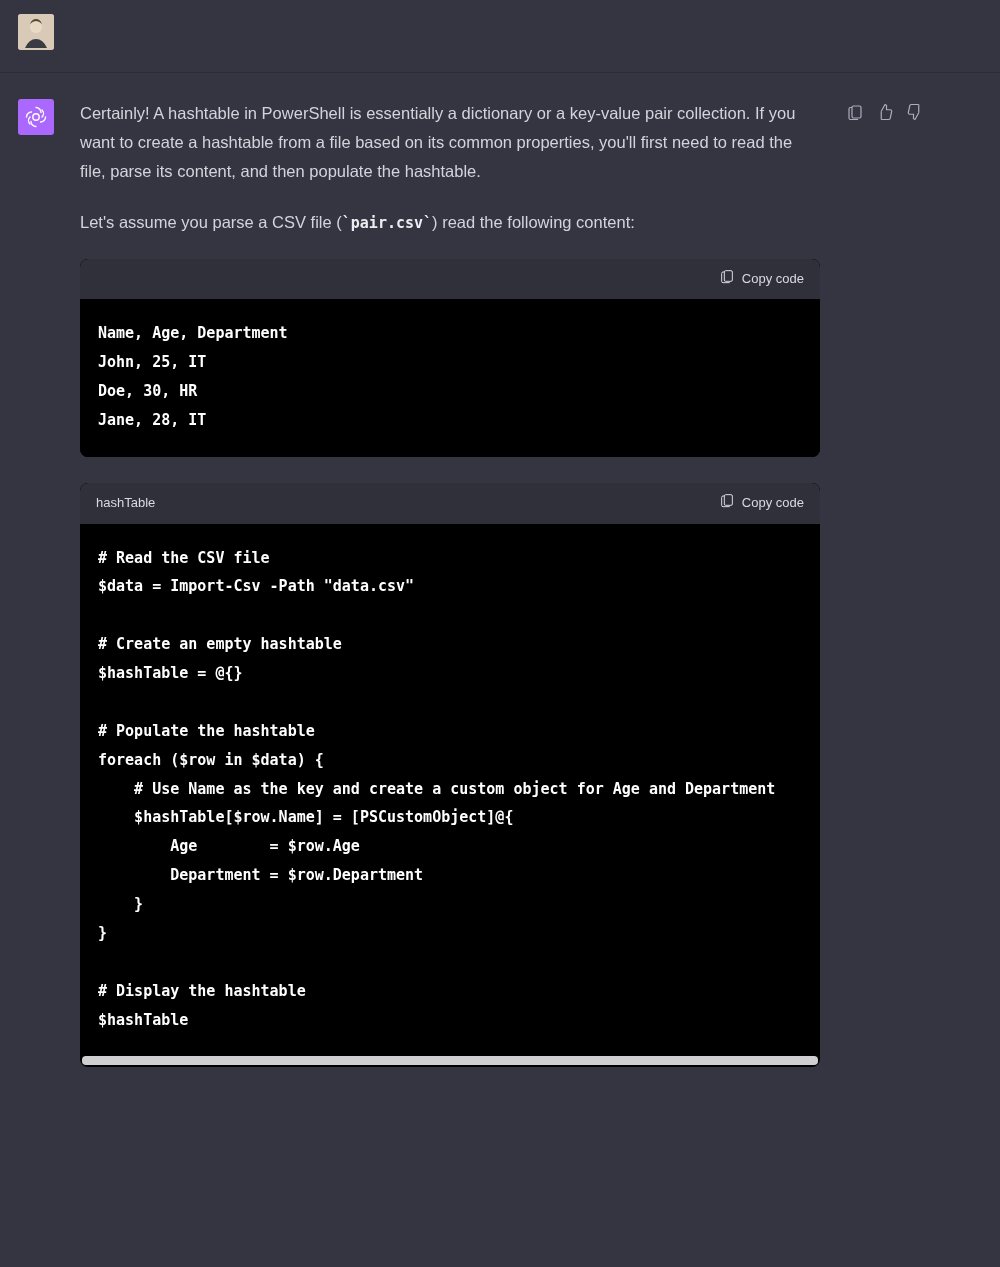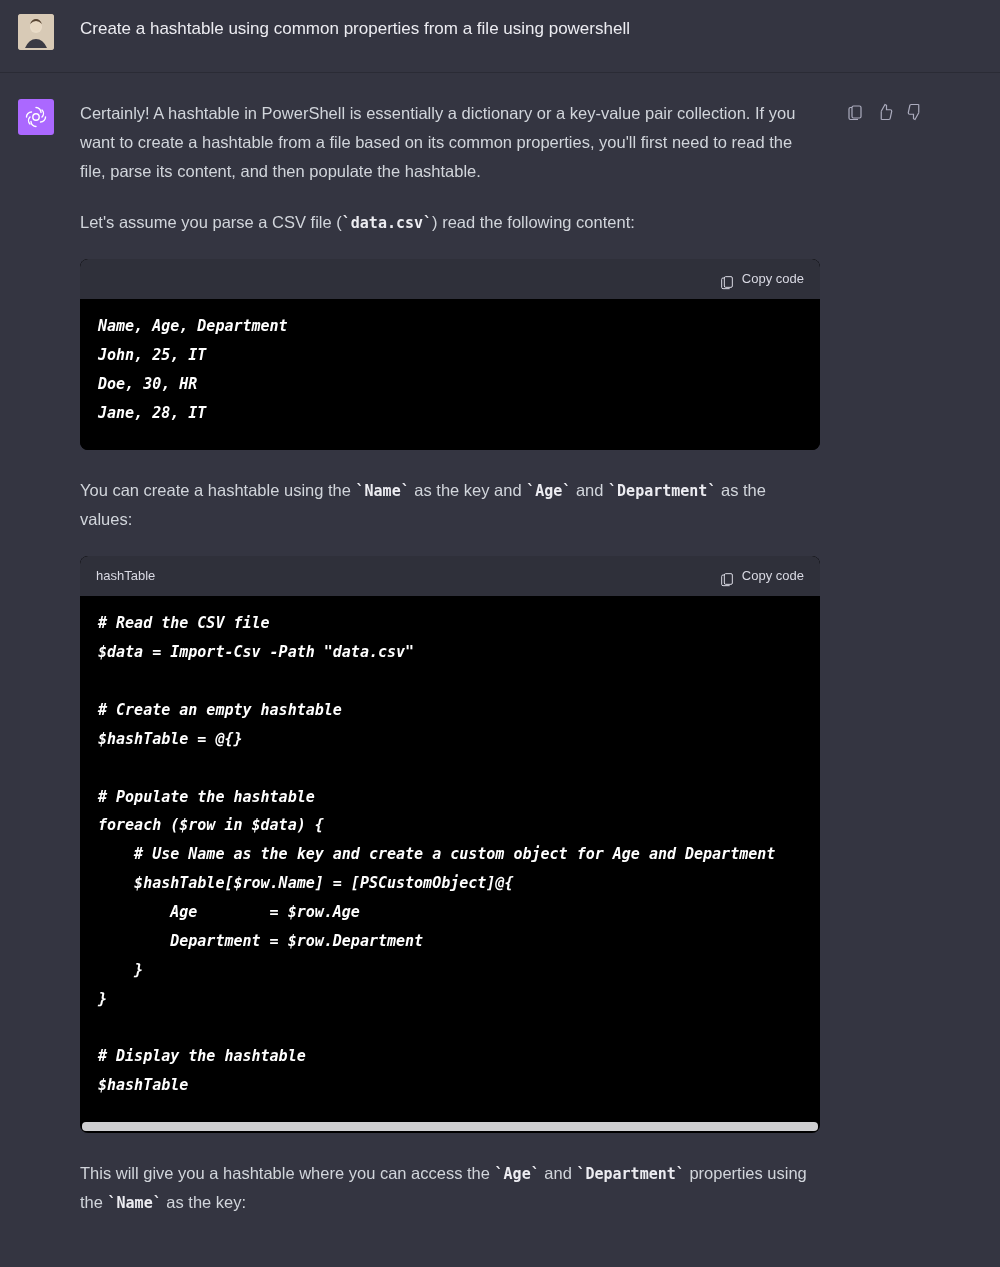--- a/index.html
+++ b/index.html
@@ -63,58 +63,56 @@
     color: #ececf1;
   }
   code.inline::before, code.inline::after { content: "`"; font-weight:700; }
   .codeblock {
     background: #000;
     border-radius: 8px;
     margin-bottom: 26px;
     overflow: hidden;
   }
   .codeblock pre {
-    padding: 13px 18px 22px 18px;
+    padding: 20px 18px 22px 18px;
     background:#000;
     overflow-x:auto;
-    font-style:italic;
   }
   .codeblock pre code{
     font-family: ui-monospace, SFMono-Regular, Menlo, Consolas, monospace;
     font-size: 15px;
     line-height: 1.8;
     color: #fff;
     white-space: pre;
     font-weight:600;
   }
   .scroll-thumb {
     height:9px; background:#cfcfd1; border-radius:4px; margin:0 2px 2px 2px;
   }
   .codeblock { background:#000; }
   
   .cb-head { background:#343541;display:flex;justify-content:space-between;align-items:center;padding:9px 16px;font-size:13px;color:#d9d9e3;border-top-left-radius:8px;border-top-right-radius:8px; }
   .cb-head.darker{ background:#2f303a; }
-  .cb-head .copy{display:flex;align-items:flex-end;gap:7px;cursor:pointer;}
+  .cb-head .copy{display:flex;align-items:flex-start;gap:7px;cursor:pointer;}
   .cb-head .copy svg{width:16px;height:16px;stroke:#d9d9e3;fill:none;stroke-width:1.5;}
   .row.assistant { padding-top:26px; padding-bottom:10px; }
 </style>
 </head>
 <body>
 
 <div class="row user">
   <div class="avatar user-av">
     <svg viewBox="0 0 36 36">
       <rect width="36" height="36" fill="#d8cab6"></rect>
       <circle cx="18" cy="13" r="6" fill="#e9dcc8"></circle>
       <path d="M7 34 q4 -9 11 -9 q7 0 11 9 Z" fill="#3a3a44"></path>
       <circle cx="18" cy="12" r="5" fill="#e8d8c2"></circle>
       <path d="M12 10 q6 -6 12 0 q-2 -5 -6 -5 q-4 0 -6 5" fill="#5a4633"></path>
     </svg>
   </div>
-  <div class="content">Create a hashtable using common properties from a file using powershell</div>
 </div>
 
 <div class="row assistant">
   <div class="avatar ai-av">
     <svg viewBox="0 0 24 24">
         <g fill="none" stroke="#fff" stroke-width="1.4" stroke-linecap="round">
       <circle cx="12" cy="12" r="3.2"></circle>
       <path d="M12 2.5 a5 5 0 0 1 5 5"></path>
           <path d="M21.5 12 a5 5 0 0 1 -5 5"></path>
       <path d="M12 21.5 a5 5 0 0 1 -5 -5"></path>
@@ -123,43 +121,40 @@
           <path d="M6 19 a5 5 0 0 1 0 -7"></path>
     </g>
       </svg>
   </div>
 
   <div class="content">
 
     <p>Certainly! A hashtable in PowerShell is essentially a dictionary or a key-value pair collection. If you want to create a hashtable from a file based on its common properties, you'll first need to read the file, parse its content, and then populate the hashtable.</p>
 
     <p>
-      <span>Let's assume you parse a CSV file (</span><code class="inline">data.csv</code><span>) read the following content:</span>
+      <span>Let's assume you parse a CSV file (</span><code class="inline">pair.csv</code><span>) read the following content:</span>
     </p>
 
     <div class="codeblock">
       <div class="cb-head darker">
         <span></span>
         <span class="copy">
           <svg viewBox="0 0 24 24">
               <rect x="8" y="4" width="12" height="16" rx="2"></rect>
               <path d="M8 6 H6 a2 2 0 0 0 -2 2 v12 a2 2 0 0 0 2 2 h10"></path>
             </svg>
           <span>Copy code</span>
         </span>
       </div>
       <pre><code>Name, Age, Department
 John, 25, IT
 Doe, 30, HR
 Jane, 28, IT</code></pre>
     </div>
 
-    <p>
-      <span>You can create a hashtable using the </span><code class="inline">Name</code><span> as the key and </span><code class="inline">Age</code><span> and </span><code class="inline">Department</code><span> as the values:</span>
-    </p>
 
     <div class="codeblock">
       <div class="cb-head darker">
         <span>hashTable</span>
         <span class="copy">
           <svg viewBox="0 0 24 24">
               <rect x="8" y="4" width="12" height="16" rx="2"></rect>
               <path d="M8 6 H6 a2 2 0 0 0 -2 2 v12 a2 2 0 0 0 2 2 h10"></path>
             </svg>
           <span>Copy code</span>
@@ -178,23 +173,20 @@
         Age        = $row.Age
         Department = $row.Department
     }
 }
 
 # Display the hashtable
 $hashTable</code></pre>
       <div class="scroll-thumb"></div>
     </div>
 
-    <p>
-      <span>This will give you a hashtable where you can access the </span><code class="inline">Age</code><span> and </span><code class="inline">Department</code><span> properties using the </span><code class="inline">Name</code><span> as the key:</span>
-    </p>
 
   </div>
 
   <div class="actions">
     <span class="icon-btn">
       <svg viewBox="0 0 24 24">
           <rect x="8" y="4" width="12" height="16" rx="2"></rect>
           <path d="M8 6 H6 a2 2 0 0 0 -2 2 v12 a2 2 0 0 0 2 2 h10"></path>
         </svg>
     </span>

